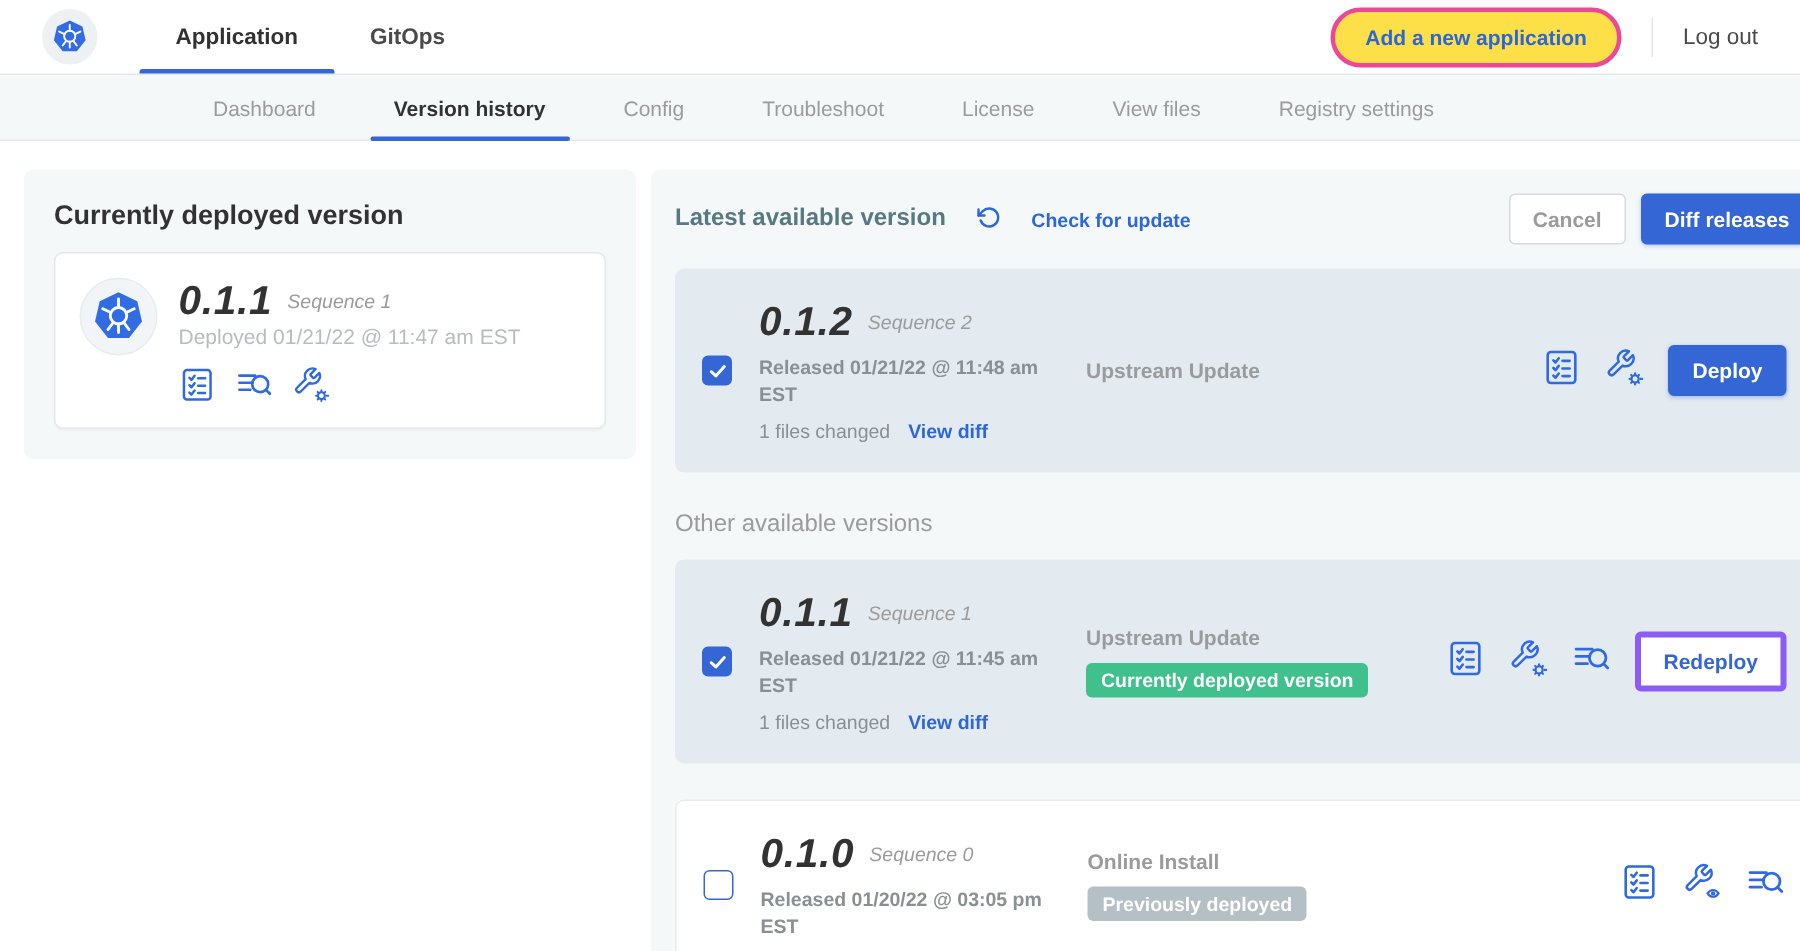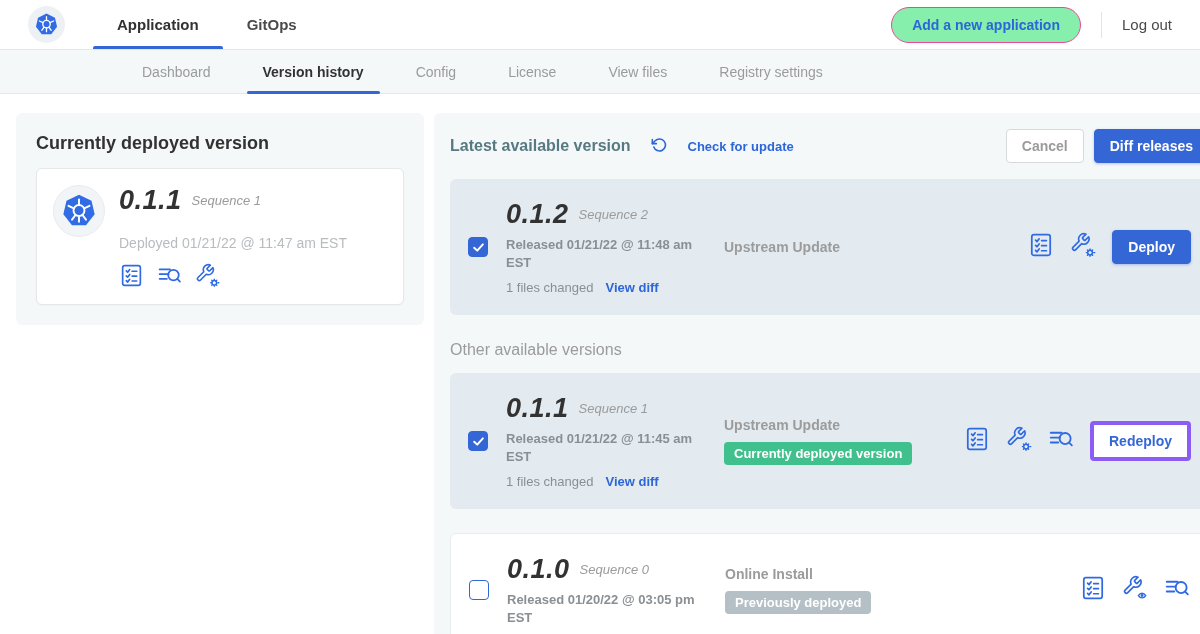--- a/index.html
+++ b/index.html
@@ -12,21 +12,21 @@
   .logo-wrap { display: flex; align-items: center; margin-right: 28px; }
   .logo-circle { width: 37px; height: 37px; border-radius: 50%; background: #eef1f4;
     display: flex; align-items: center; justify-content: center; }
   .topnav-tabs { display: flex; }
   .topnav-tab { display: flex; align-items: center; padding: 16px 24px; font-size: 15px;
     font-weight: bold; color: #4a4a4a; cursor: pointer; position: relative; }
   .topnav-tab.active { color: #323232; }
   .topnav-tab.active::after { content: ""; position: absolute; left: 0; right: 0; bottom: 0;
     height: 3px; background: #3566d6; border-radius: 2px 2px 0 0; }
   .topnav-right { margin-left: auto; display: flex; align-items: center; }
-  .pill-btn { border: 1px solid #ec4899; background: #86efac; color: #2c66d8; font-weight: bold;
+  .pill-btn { border: 3px solid #ec4899; background: #fde047; color: #2c66d8; font-weight: bold;
     font-size: 14px; padding: 9px 20px; border-radius: 20px; cursor: pointer;
     font-family: "Liberation Sans", sans-serif; }
   .nav-divider { width: 1px; height: 26px; background: #e2e5e7; margin: 0 20px; }
   .logout { font-size: 15px; color: #4a4a4a; cursor: pointer; }
 
   
   .subnav { height: 44px; background: #f5f8f9; border-bottom: 1px solid #e4e8ea;
     display: flex; padding-left: 116px; }
   .subnav-tab { display: flex; align-items: center; padding: 0 26px; font-size: 14px;
     color: #9b9b9b; cursor: pointer; position: relative; }
@@ -41,21 +41,21 @@
   .left-title { font-size: 18px; font-weight: bold; color: #323232; }
   .deployed-card { margin-top: 14px; background: #fff; border: 1px solid #e4e8ea;
     border-radius: 6px; padding: 16px; display: flex; gap: 14px;
     box-shadow: 0 1px 2px rgba(0,0,0,0.03); }
   .deployed-logo { width: 52px; height: 52px; border-radius: 50%; background: #f2f5f7;
     border: 1px solid #e8ecee; display: flex; align-items: center; justify-content: center;
     flex: none; }
   .ver-row { display: flex; align-items: center; gap: 10px; font-style: italic; }
   .ver-big { font-size: 27px; font-weight: bold; color: #323232; letter-spacing: 0.5px; }
   .seq { font-size: 13px; color: #9b9b9b; }
-  .deployed-at { margin-top: 19px; font-size: 14px; color: #b7bcbf; }
+  .deployed-at { margin-top: 0; font-size: 14px; color: #b7bcbf; }
   .icon-row { display: flex; gap: 13px; margin-top: 12px; color: #2f6ae2; }
   .icon-row svg, .card-icons svg { display: block; }
   .act-icon { cursor: pointer; }
 
   .right-panel { flex: 1; padding: 16px 16px 16px 16px; min-height: 507px; }
 
   .latest-header { display: flex; align-items: center; }
   .latest-title { font-size: 16px; font-weight: bold; color: #577981; }
   .hdr-link { display: flex; align-items: center; gap: 21px; color: #2c66d8; font-size: 13px;
     font-weight: bold; margin-left: 20px; cursor: pointer; }
@@ -163,20 +163,21 @@
     <button class="pill-btn">Add a new application</button>
     <div class="nav-divider"></div>
     <span class="logout">Log out</span>
   </div>
 </div>
 
 <div class="subnav">
   <div class="subnav-tab">Dashboard</div>
   <div class="subnav-tab active">Version history</div>
   <div class="subnav-tab">Config</div>
+  <div class="subnav-tab">Troubleshoot</div>
   <div class="subnav-tab">License</div>
   <div class="subnav-tab">View files</div>
   <div class="subnav-tab">Registry settings</div>
 </div>
 
 <div class="main">
 
   <div class="panel left-panel">
     <div class="left-title">Currently deployed version</div>
     <div class="deployed-card">

